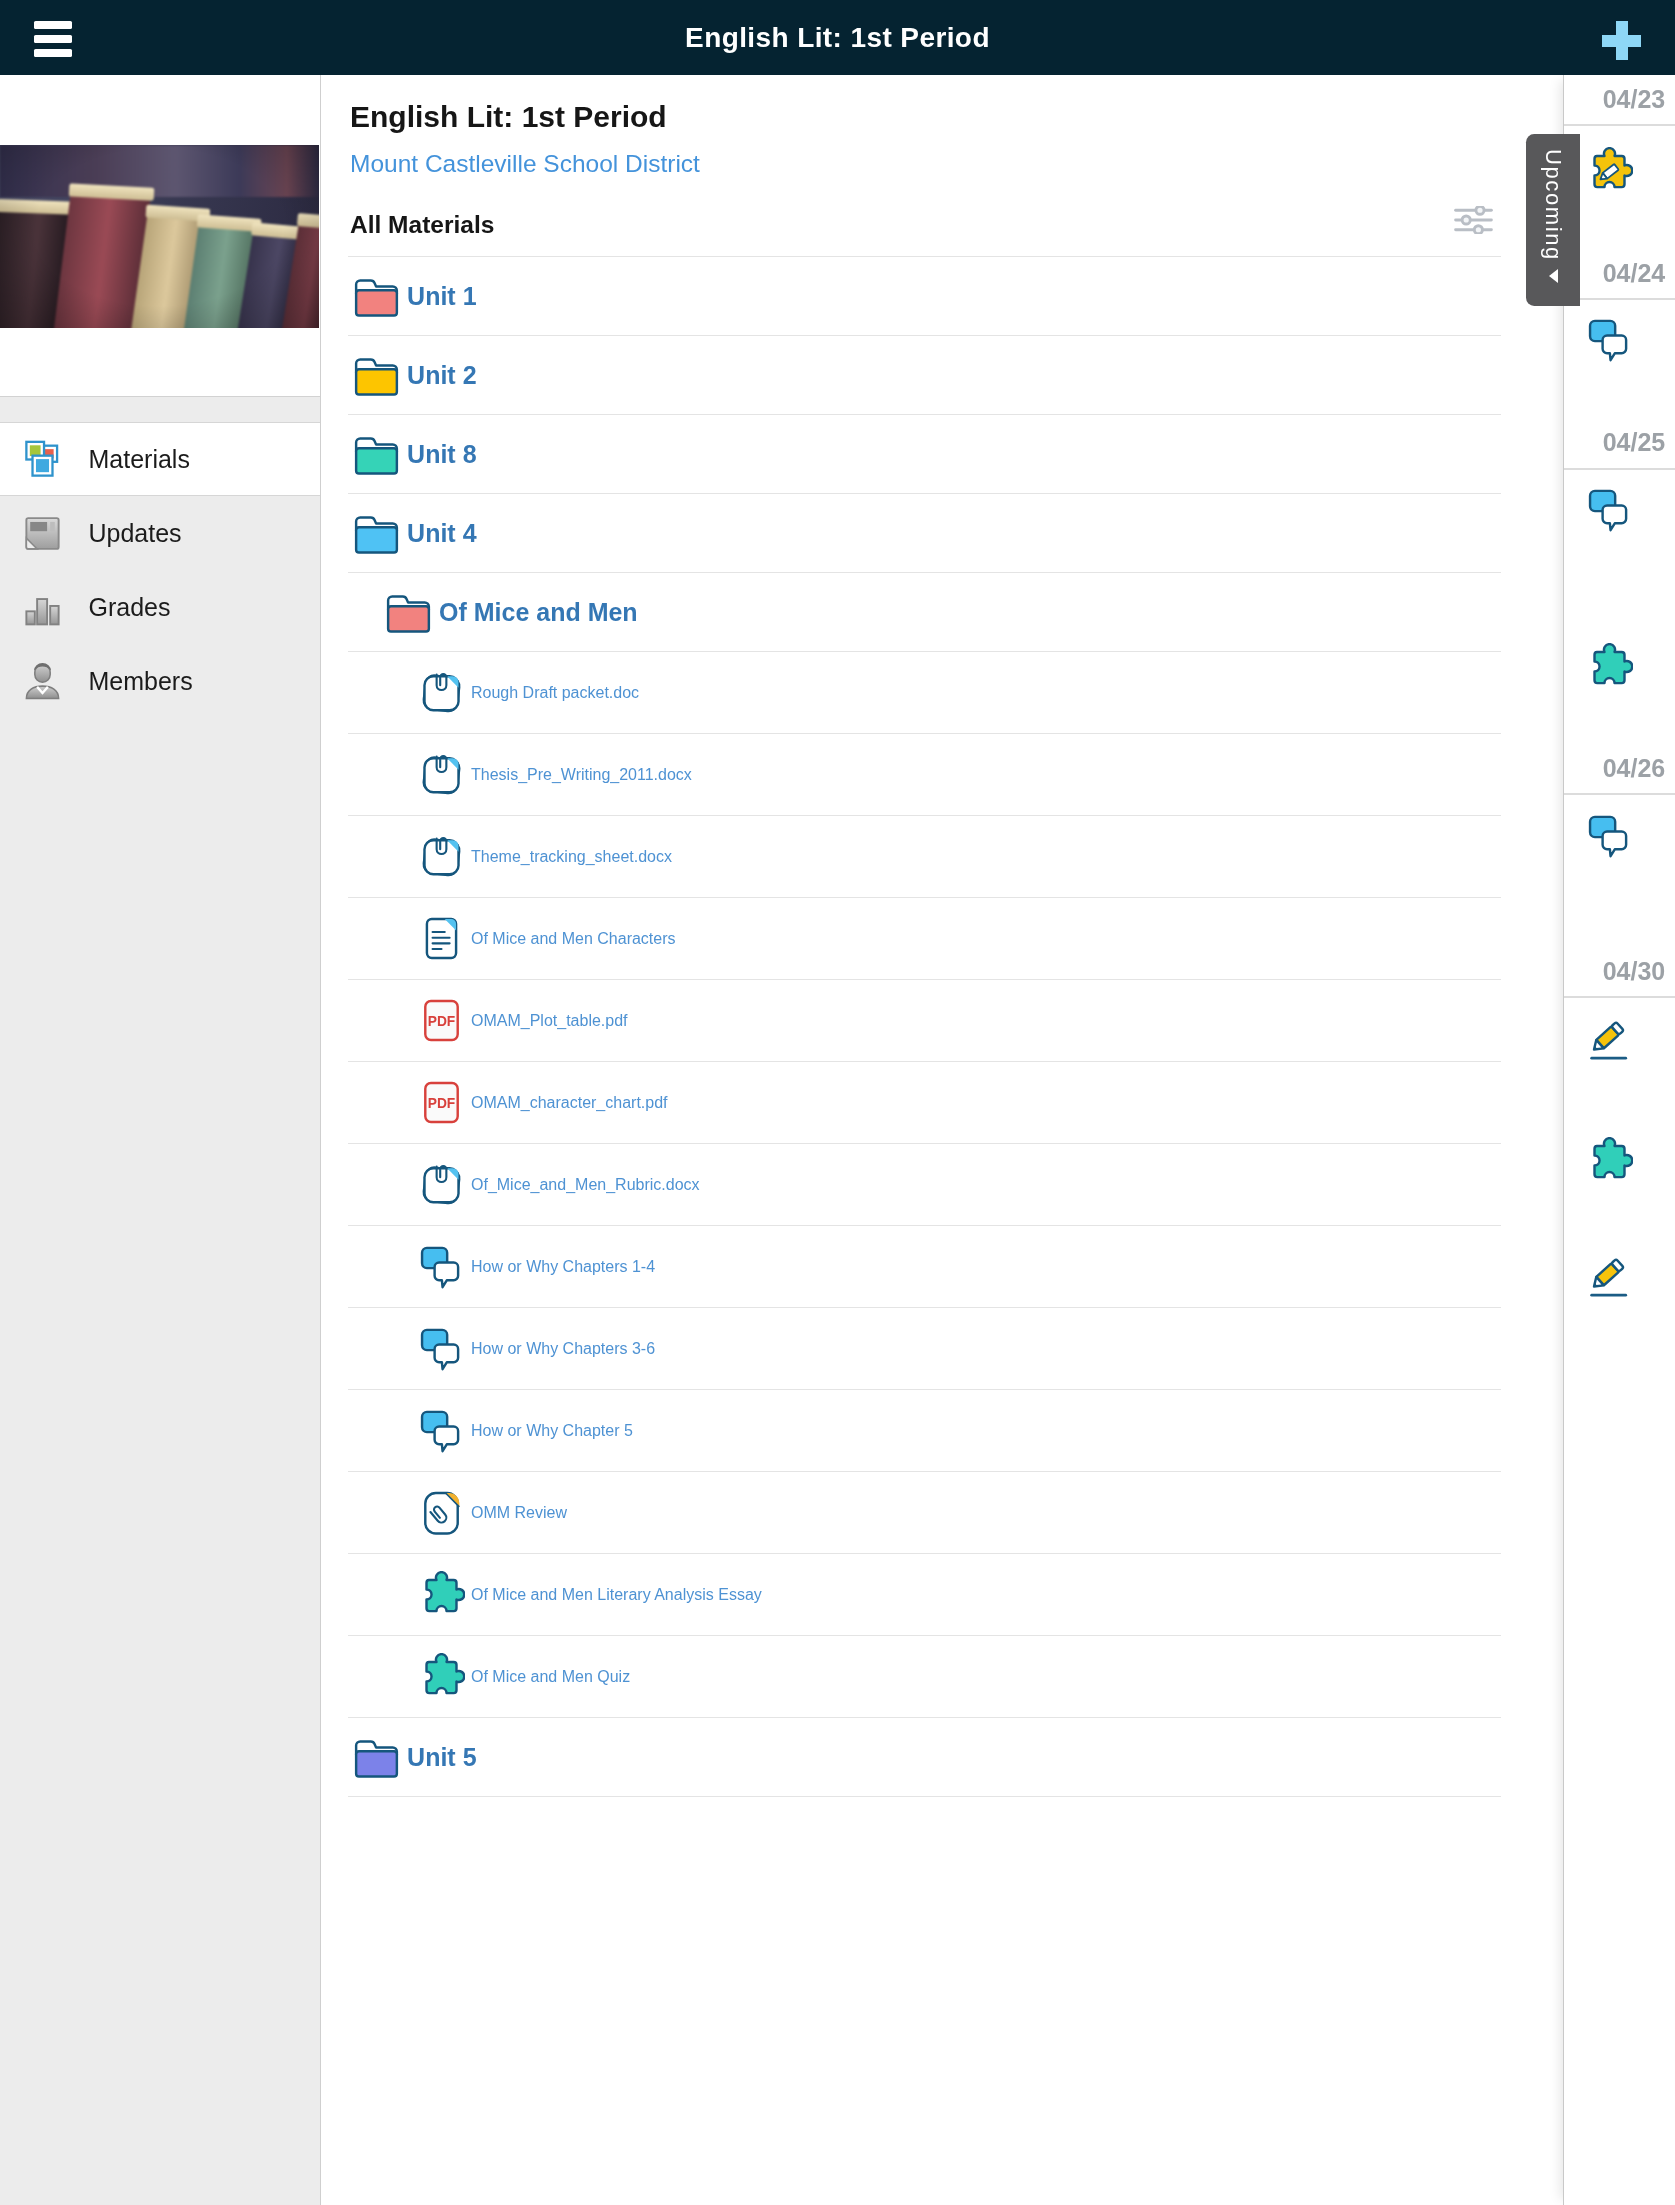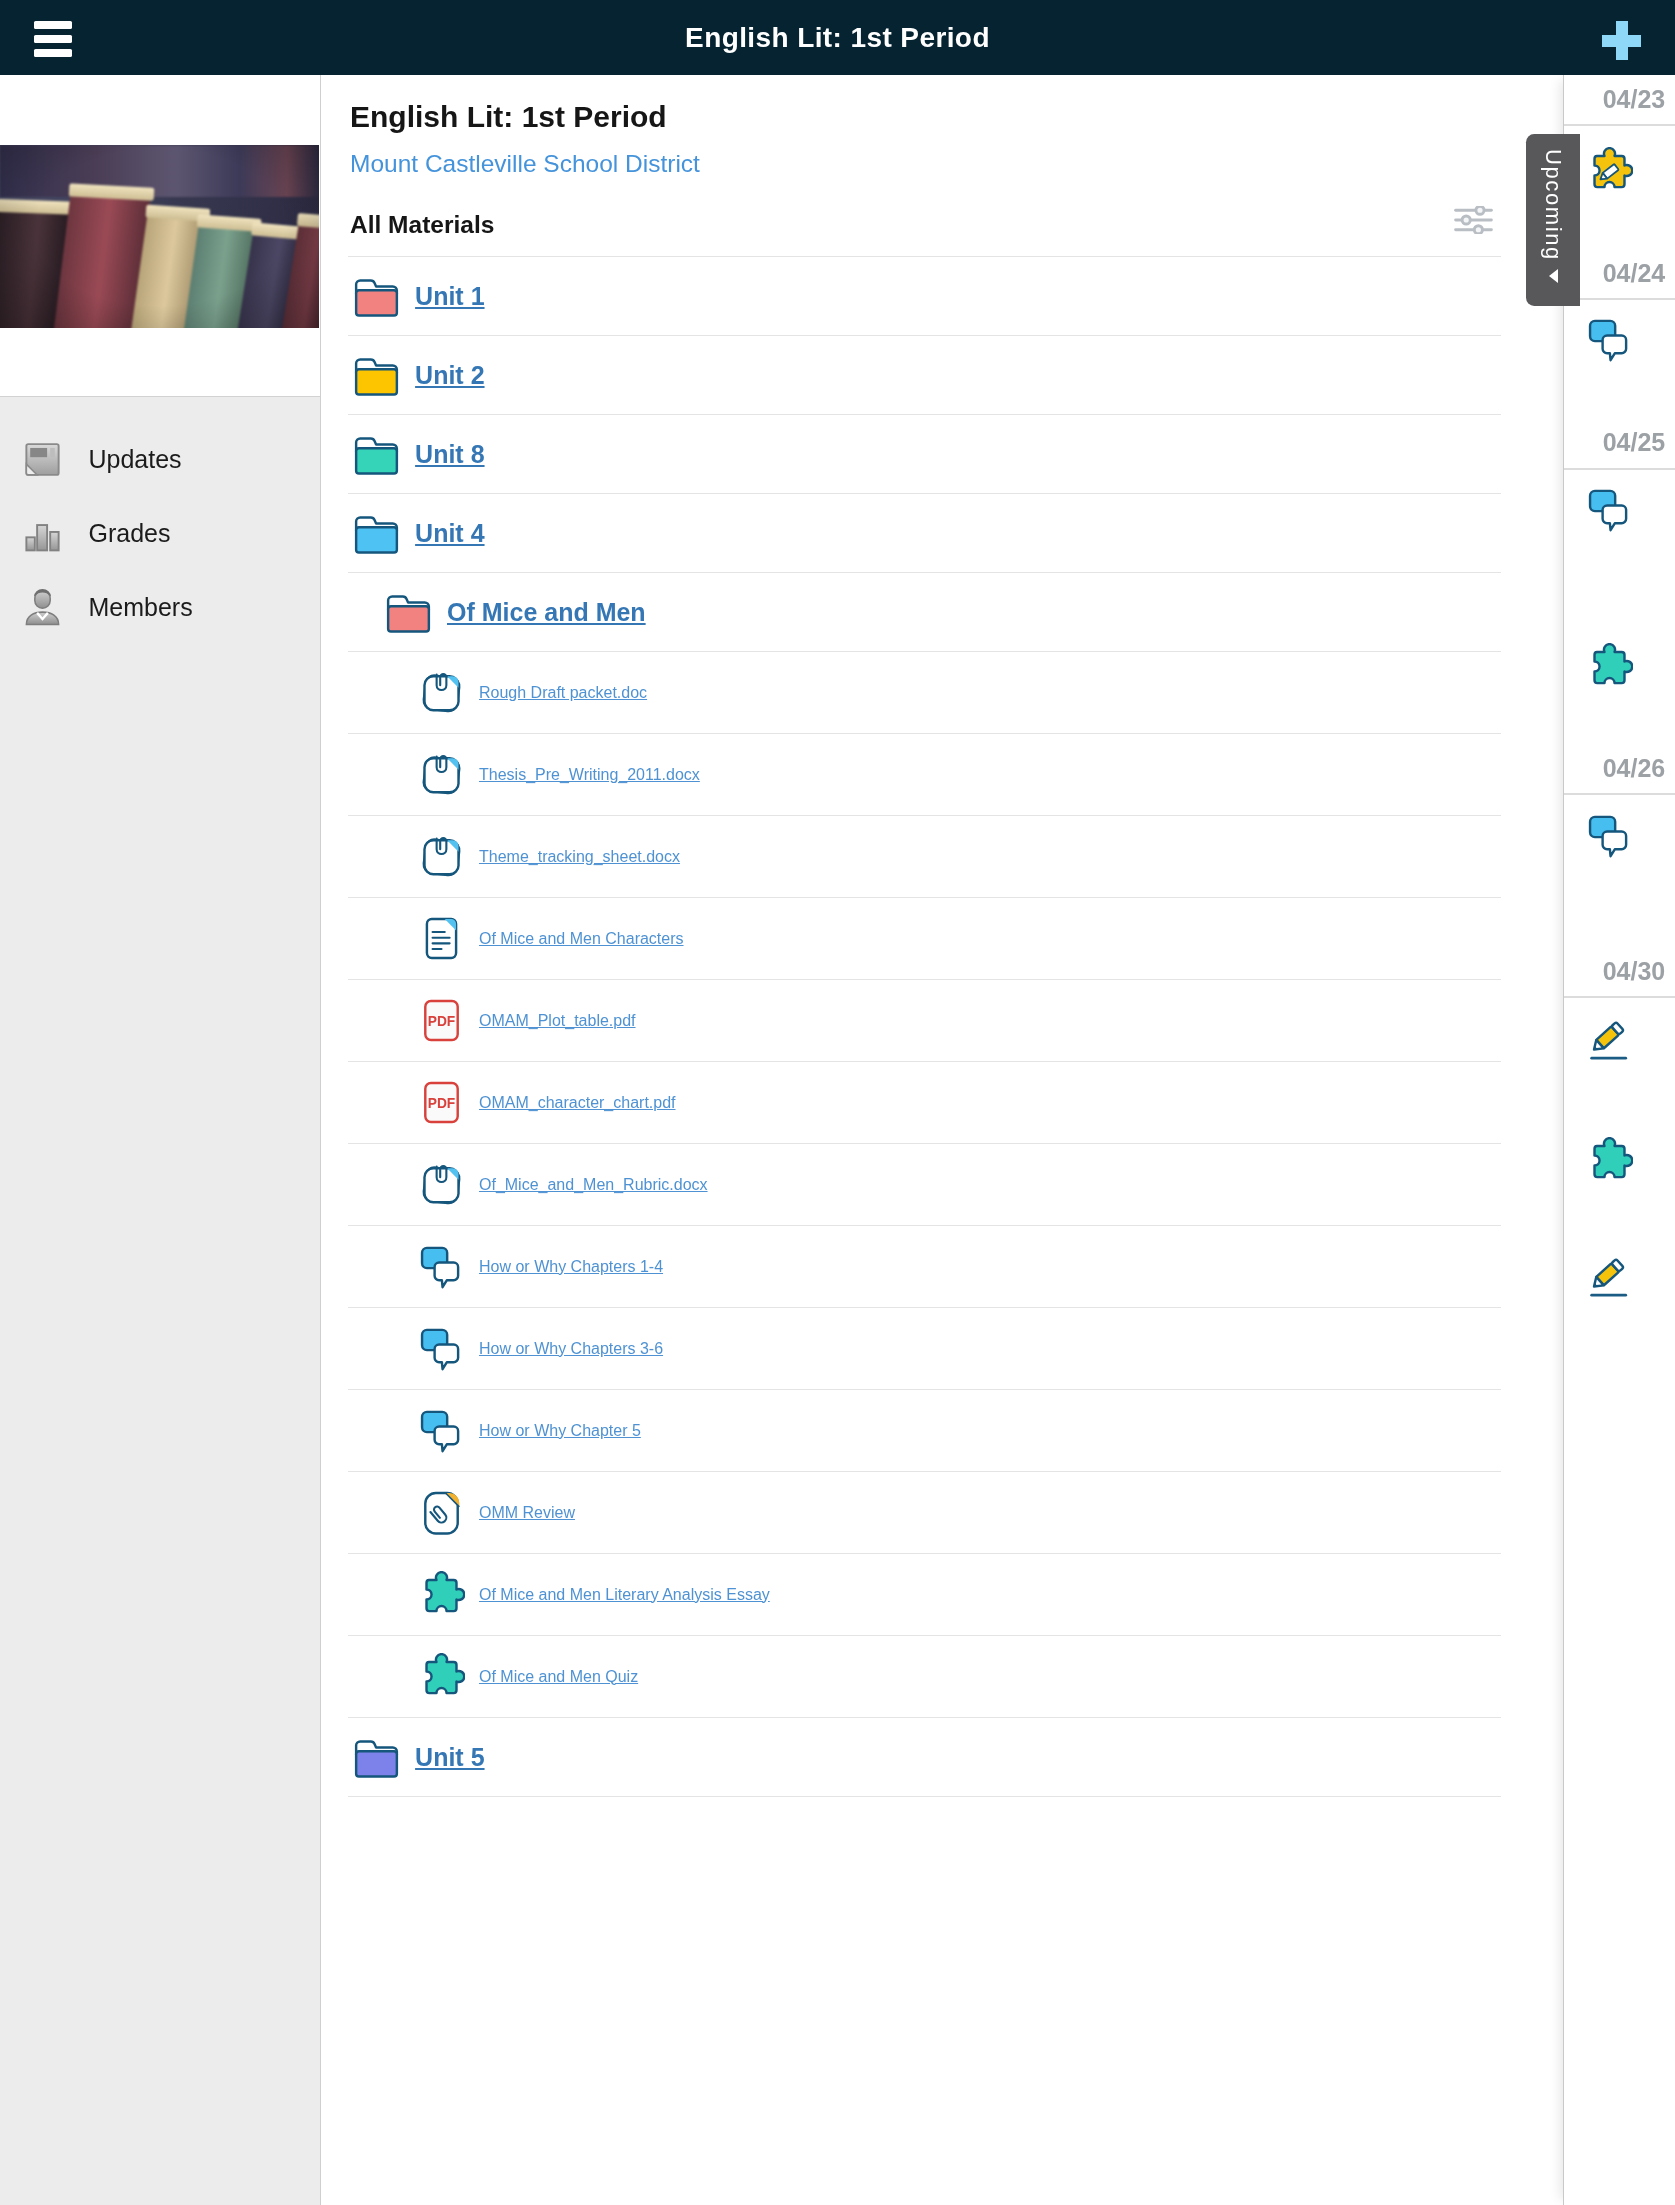--- a/index.html
+++ b/index.html
@@ -51,21 +51,21 @@
   .main { position:absolute; left:321px; top:75px; width:1257px; bottom:0; background:#fff; }
   .c-title { position:absolute; left:29px; top:24.5px; font-size:30px; font-weight:700; color:#161616; }
   .c-sub   { position:absolute; left:29px; top:75px; font-size:24.5px; color:#4493DB; cursor:pointer; }
   .c-sec   { position:absolute; left:29px; top:136px; font-size:24.5px; font-weight:700; color:#161616; }
   .filter  { position:absolute; right:85px; top:131px; width:39px; height:28px; cursor:pointer; }
   .list { position:absolute; left:27px; top:181px; width:1153px; border-top:1.6px solid #E4E4E4; }
   .mrow { display:flex; align-items:center; border-bottom:1.6px solid #E4E4E4; cursor:pointer; background:#fff; }
   .mrow.frow { height:79px; }
   .mrow.irow { height:82px; }
   .mrow .ic { flex:0 0 auto; display:flex; align-items:flex-start; }
-  .mrow .lbl { margin-left:14px;text-decoration:underline; }
+  .mrow .lbl { margin-left:6px; }
   .frow .lbl { font-size:25px; font-weight:700; color:#3577B4; }
   .irow .lbl { font-size:16px; color:#4E92D3; }
   .ind0 { padding-left:4.1px; } .ind1 { padding-left:36px; } .ind2 { padding-left:70px; }
 
   
   .rail { position:absolute; right:0; top:75px; width:112px; bottom:0; background:#fff;
           border-left:1.6px solid #C9C9C9; box-shadow:-8.2px 0 11.5px -4.9px rgba(0,0,0,.10); }
   .rail .datelbl { position:absolute; right:9.8px; width:86px; text-align:right;
                    font-size:25px; font-weight:700; color:#9CA1A6; }
   .rail .dline { position:absolute; left:0; right:0; height:1.6px; background:#DCDCDC; }
@@ -105,20 +105,31 @@
       <div class="spine s3"></div>
       <div class="spine s4"></div>
       <div class="spine s5"></div>
       <div class="spine s6"></div>
     </div>
     <div class="vignette"></div>
   </div>
   <div class="menu">
     <div class="menu-spacer"></div>
     <div id="menu-items">
+        <div class="mi sel">
+          <span class="ic"><svg viewBox="0 0 56 56" width="43" height="43">
+    <rect x="26" y="10" width="21" height="21" fill="#fff" stroke="#2F93CC" stroke-width="3"></rect>
+    <rect x="30.5" y="14.5" width="12" height="12" fill="#E8614D"></rect>
+    <rect x="7" y="5" width="23" height="23" fill="#fff" stroke="#2F93CC" stroke-width="3"></rect>
+    <rect x="11.5" y="9.5" width="14" height="14" fill="#A6C63C"></rect>
+    <rect x="15" y="23" width="26" height="26" fill="#fff" stroke="#2F93CC" stroke-width="3"></rect>
+    <rect x="19.5" y="27.5" width="17" height="17" fill="#3FA9E0"></rect>
+            </svg></span>
+          <span class="lbl">Materials</span>
+        </div>
         <div class="mi">
           <span class="ic"><svg viewBox="0 0 56 56" width="43" height="43">
     <defs>
                 <linearGradient id="ug" x1="0" y1="0" x2="0" y2="1">
                   <stop offset="0" stop-color="#DADADA"></stop>
                   <stop offset="1" stop-color="#9E9E9E"></stop>
                 </linearGradient>
               </defs>
     <rect x="7" y="8" width="42" height="40" rx="2.5" fill="url(#ug)" stroke="#8A8A8A" stroke-width="2.5"></rect>
     <rect x="12" y="13" width="22" height="12" fill="#878787"></rect>

